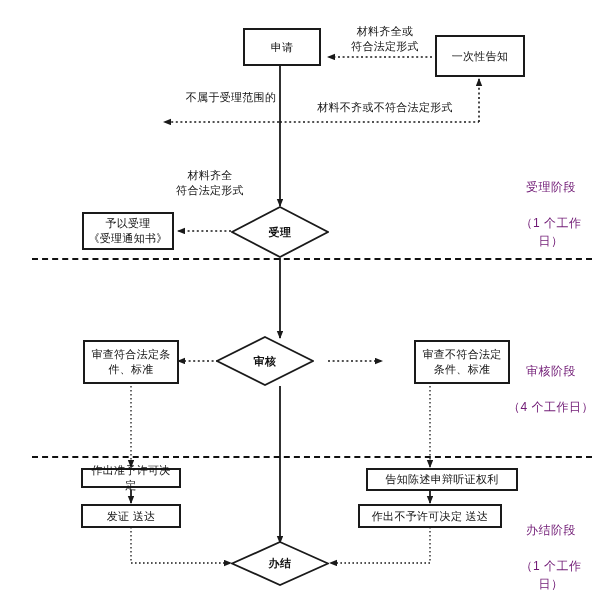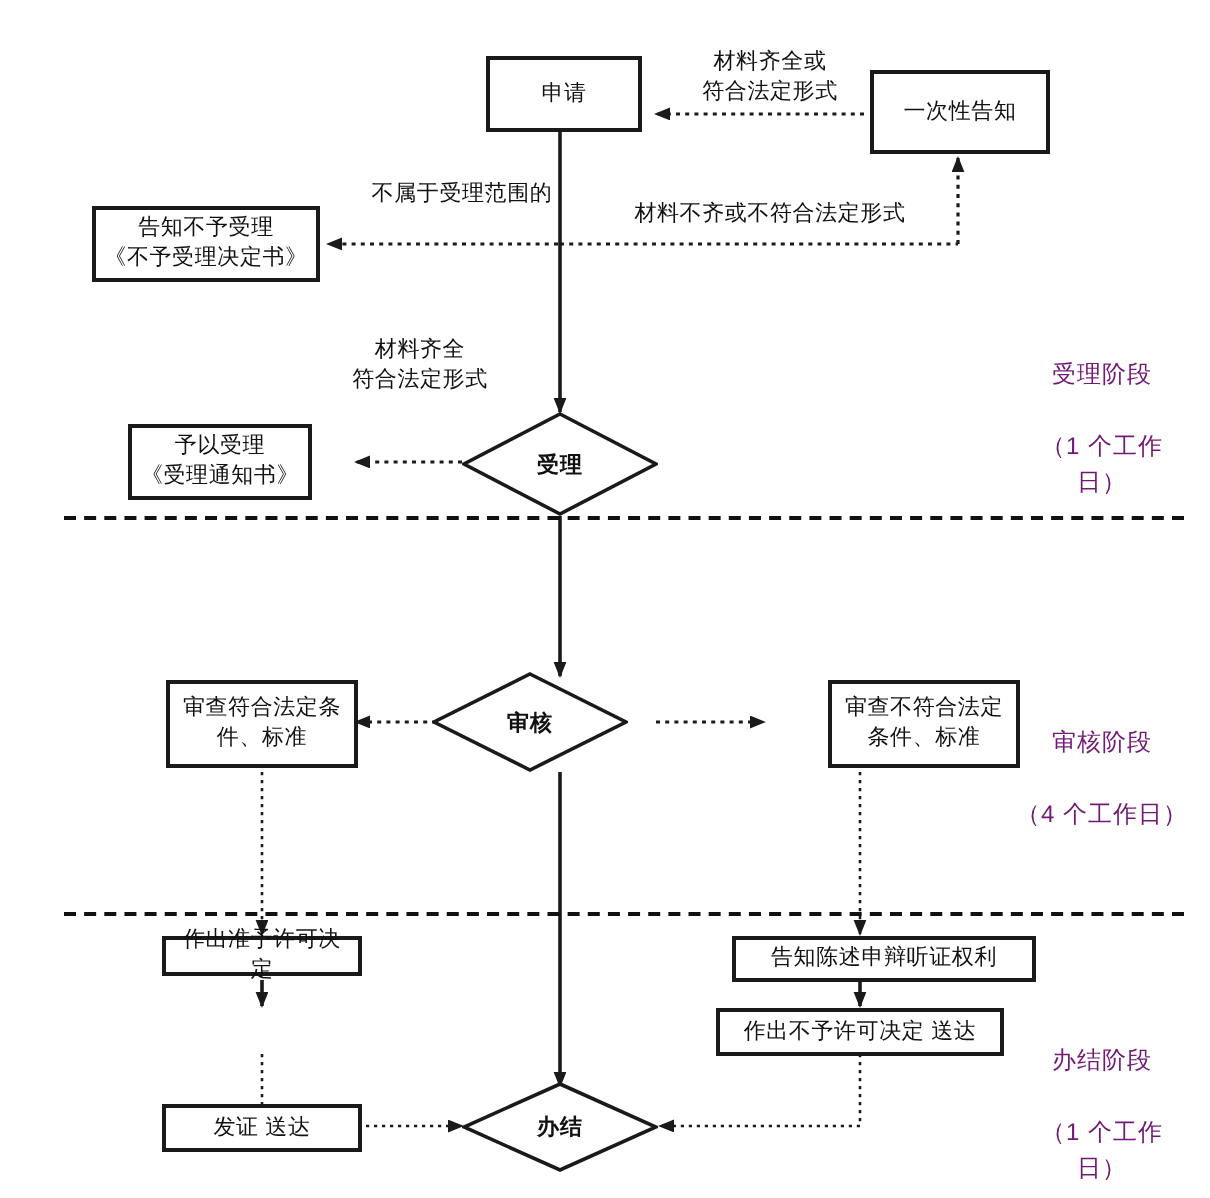--- a/index.html
+++ b/index.html
@@ -152,26 +152,22 @@
   <div class="divider" style="left:32px; top:456px; width:560px;"></div>
 
   <div class="node box" style="left:243px; top:28px; width:78px; height:38px;">
     <span class="inner">申请</span>
   </div>
 
   <div class="node box" style="left:435px; top:35px; width:90px; height:42px;">
     <span class="inner">一次性告知</span>
   </div>
 
-  <div class="node box" style="left:46px; top:103px; width:114px; height:38px;">
-    <span class="inner">告知不予受理
-《不予受理决定书》</span>
-  </div>
-
-  <div class="node box" style="left:64px; top:212px; width:92px; height:38px;">
+
+  <div class="node box" style="left:82px; top:212px; width:92px; height:38px;">
     <span class="inner">予以受理
 《受理通知书》</span>
   </div>
 
   <div class="diamond" style="left:231px; top:206px; width:98px; height:52px;">
     <svg width="98" height="52" viewBox="0 0 98 52">
       <polygon points="49,1 97,26 49,51 1,26" fill="#ffffff" stroke="#1a1a1a" stroke-width="1.8"></polygon>
     </svg>
     <span class="dlabel">受理</span>
   </div>
@@ -190,21 +186,21 @@
 
   <div class="node box" style="left:382px; top:340px; width:96px; height:44px;margin-left:32px;">
     <span class="inner">审查不符合法定
 条件、标准</span>
   </div>
 
   <div class="node box" style="left:81px; top:468px; width:100px; height:20px;">
     <span class="inner">作出准予许可决定</span>
   </div>
 
-  <div class="node box" style="left:81px; top:504px; width:100px; height:24px;margin-top:48px;">
+  <div class="node box" style="left:81px; top:504px; width:100px; height:24px;">
     <span class="inner">发证  送达</span>
   </div>
 
   <div class="node box" style="left:366px; top:468px; width:152px; height:23px;">
     <span class="inner">告知陈述申辩听证权利</span>
   </div>
 
   <div class="node box" style="left:358px; top:504px; width:144px; height:24px;">
     <span class="inner">作出不予许可决定   送达</span>
   </div>

